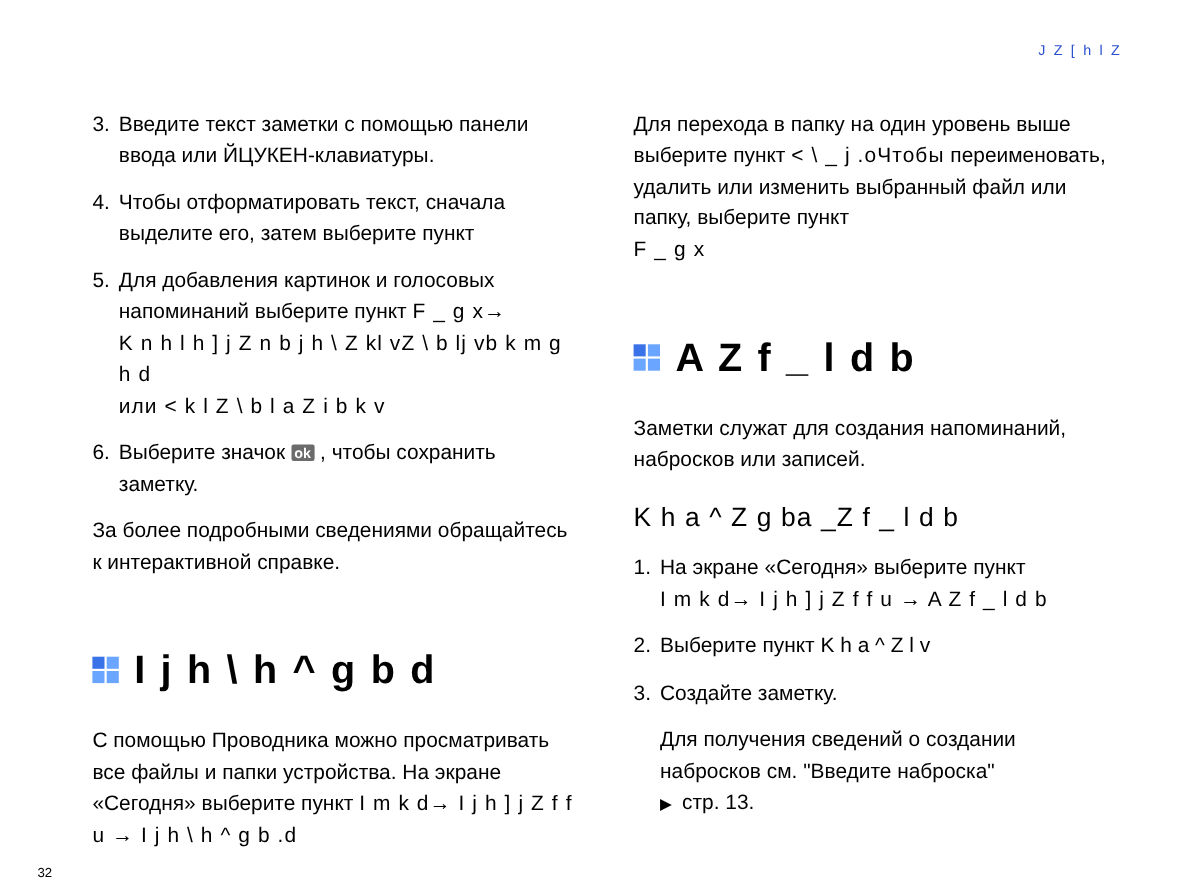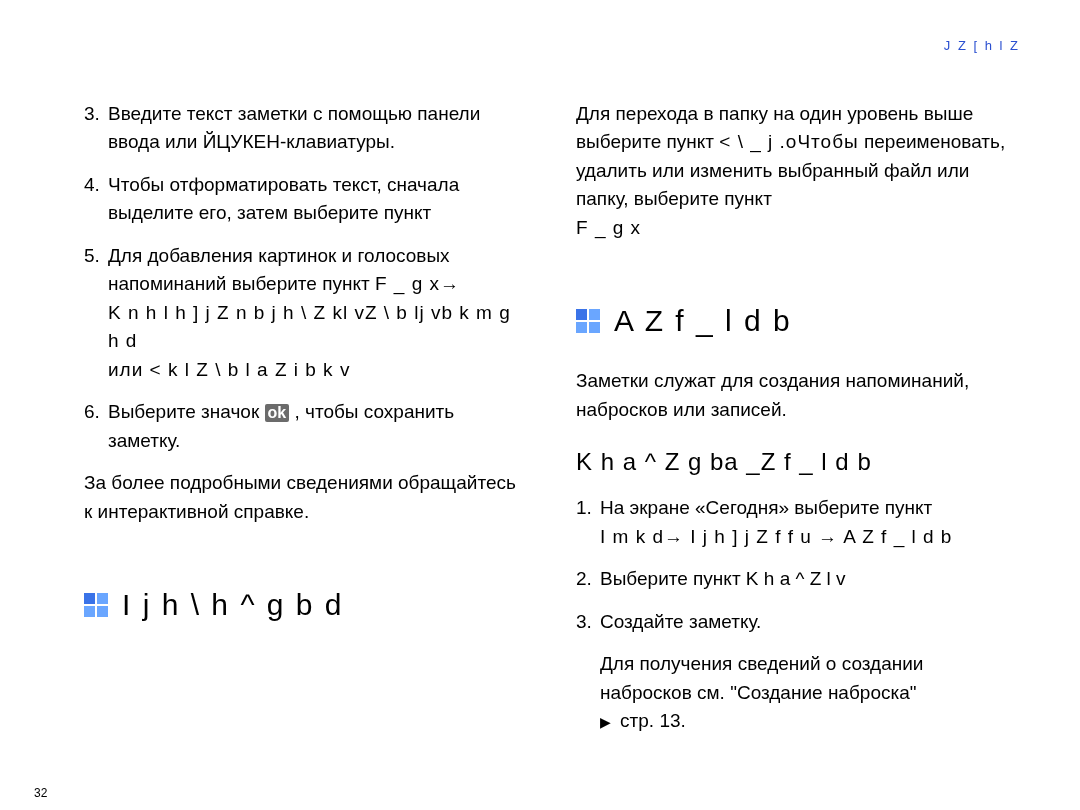--- a/index.html
+++ b/index.html
@@ -62,35 +62,35 @@
     display: grid;
     grid-template-columns: 1fr 1fr;
     grid-template-rows: 1fr 1fr;
     gap: 2px;
   }
   .heading-icon span {
     background: #6aa6ff;
   }
   .heading-icon span:nth-child(1) { background: #3a73e8; }
   .heading h2 {
-    font-weight: normal;
-    font-size: 30px;
+    font-weight: bold;
+    font-size: 36px;
     letter-spacing: 2px;
   }
   .subhead {
     font-size: 24px;
     letter-spacing: 1px;
     margin-top: 20px;
     margin-bottom: 14px;
   }
   .ok-badge {
     display: inline-block;
     background: #6b6b6b;
     color: #fff;
-    font-size: 16px;
+    font-size: 13px;
     font-weight: bold;
     padding: 1px 3px;
     border-radius: 2px;
     vertical-align: middle;
     line-height: 1;
   }
   .arrow-right::before {
     content: "\25B6";
     font-size: 14px;
     margin-right: 4px;
@@ -148,20 +148,24 @@
       <div class="heading">
         <div class="heading-icon">
           <span></span>
             <span></span>
             <span></span>
             <span></span>
         </div>
         <h2>I j h \ h ^ g b d</h2>
       </div>
 
+      <div class="para">
+        <span>С помощью Проводника можно просматривать все файлы и папки устройства. На экране «Сегодня» выберите пункт </span>
+        <span class="mono">I m k d→  I j h ] j Z f f u  →  I j h \ h ^ g b .d</span>
+      </div>
     </div>
 
     <div class="col">
       <div class="para">
         <span>Для перехода в папку на один уровень выше выберите пункт </span>
         <span class="mono">&lt; \ _ j .oЧтобы</span>
         <span>переименовать, удалить или изменить выбранный файл или папку, выберите пункт</span><br>
         <span class="mono">F _ g x</span>
       </div>
 
@@ -191,21 +195,21 @@
         <div class="ol-num">2.</div>
         <div class="ol-body">Выберите пункт  K h a ^ Z l v</div>
       </div>
 
       <div class="ol-item">
         <div class="ol-num">3.</div>
         <div class="ol-body">Создайте заметку.</div>
       </div>
 
       <div class="para" style="margin-left:24px">
-        <span>Для получения сведений о создании набросков см. "Создание наброска"</span><br>
+        <span>Для получения сведений о создании набросков см. "Введите наброска"</span><br>
         <span class="arrow-right"></span>
         <span>стр. 13.</span>
       </div>
     </div>
   </div>
 </div>
 
 <div class="pagenum">32</div>
 
 </body></html>

